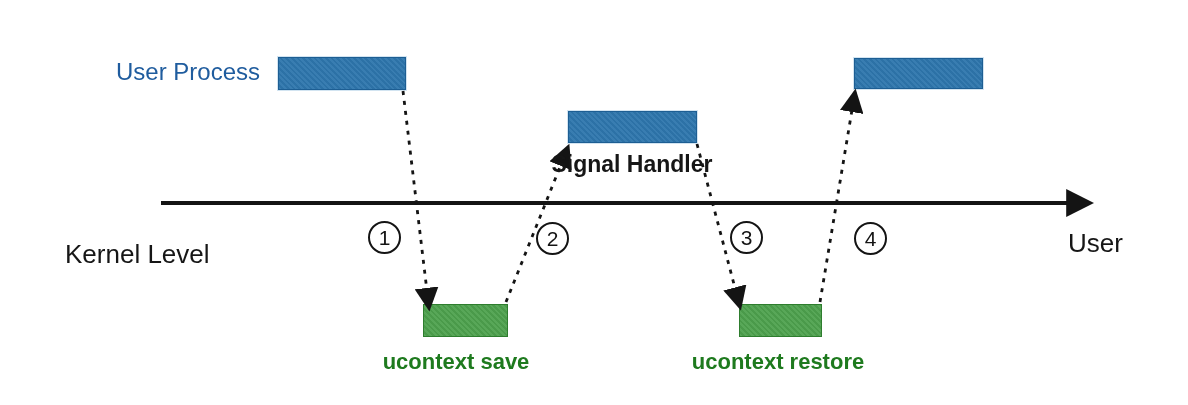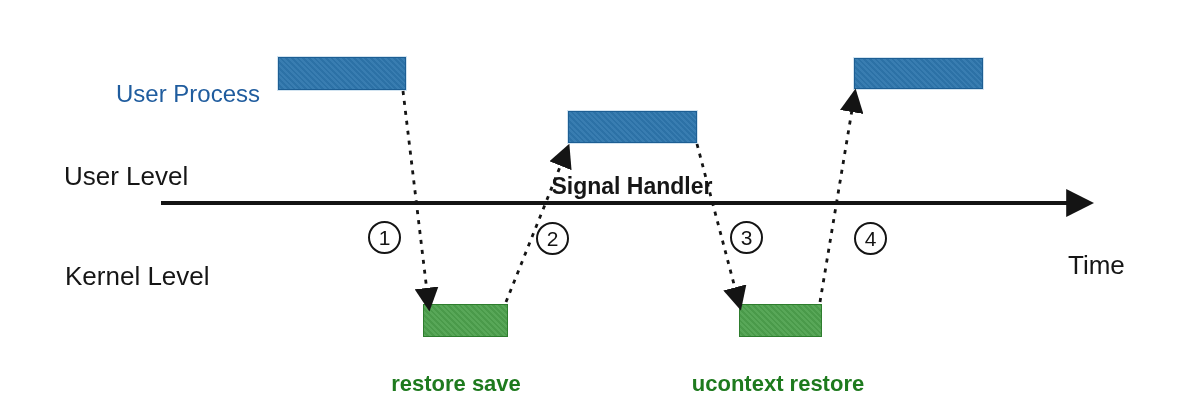--- a/index.html
+++ b/index.html
@@ -20,21 +20,21 @@
     background-image:repeating-linear-gradient(45deg, rgba(255,255,255,0.05) 0 2px, rgba(0,0,0,0.04) 2px 4px);
     box-shadow:0 0 0 1px rgba(173,205,230,0.55);
   }
   .box.green{
     background:var(--box_green_fill);
     border:1.5px solid var(--box_green_border);
     background-image:repeating-linear-gradient(45deg, rgba(255,255,255,0.06) 0 2px, rgba(0,0,0,0.05) 2px 4px);
   }
 
   
-  .lbl{position:absolute;white-space:nowrap;color:#161616;margin-top:22px;}
+  .lbl{position:absolute;white-space:nowrap;color:#161616;}
   .lbl.blue{color:var(--label_blue);}
   .lbl.green{color:var(--label_green);}
   .lbl.center{text-align:center;font-weight:bold;}
   #user-process-label{left:116px;top:58px;font-size:24px;}
   #user-level-label{left:64px;top:139px;font-size:26px;}
   #kernel-level-label{left:65px;top:239px;font-size:26px;}
   #time-label{left:1068px;top:228px;font-size:26px;}
   #signal-handler-label{left:542px;top:151px;width:180px;font-size:23px;}
   #ucontext-save-label{left:366px;top:349px;width:180px;font-size:22px;}
   #ucontext-restore-label{left:678px;top:349px;width:200px;font-size:22px;text-align:center;}
@@ -89,20 +89,19 @@
     <span>2</span>
   </div>
   <div class="step-circle" style="left:730px;top:221px;">
     <span>3</span>
   </div>
   <div class="step-circle" style="left:854px;top:222px;">
     <span>4</span>
   </div>
 
   <div class="lbl blue" id="user-process-label">User Process</div>
-  <div class="lbl" id="user-level-label">User Level</div>
   <div class="lbl" id="kernel-level-label">Kernel Level</div>
-  <div class="lbl" id="time-label">Time</div>
+  <div class="lbl" id="time-label">User</div>
   <div class="lbl center" id="signal-handler-label">Signal Handler</div>
-  <div class="lbl green center" id="ucontext-save-label">restore save</div>
+  <div class="lbl green center" id="ucontext-save-label">ucontext save</div>
   <div class="lbl green center" id="ucontext-restore-label">ucontext restore</div>
 
 </div>
 
 </body></html>

